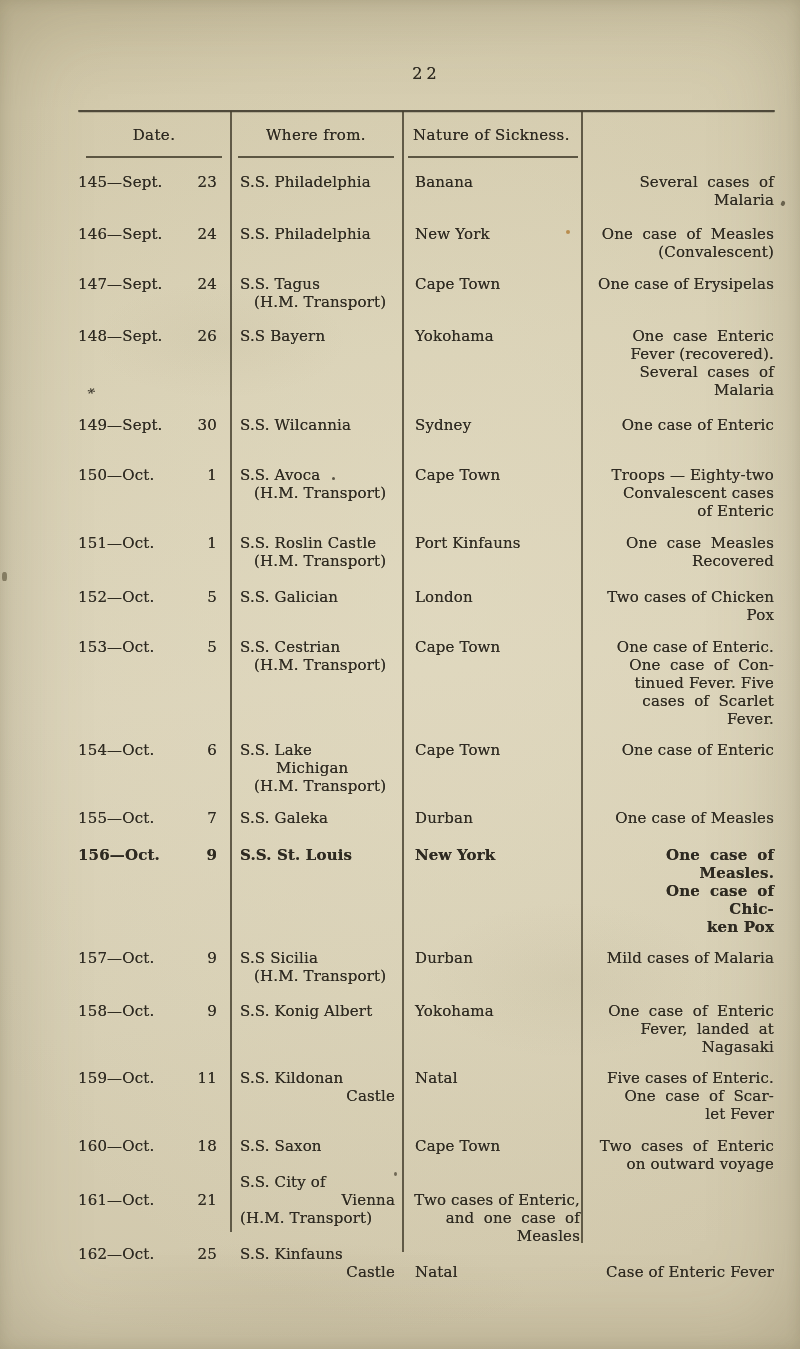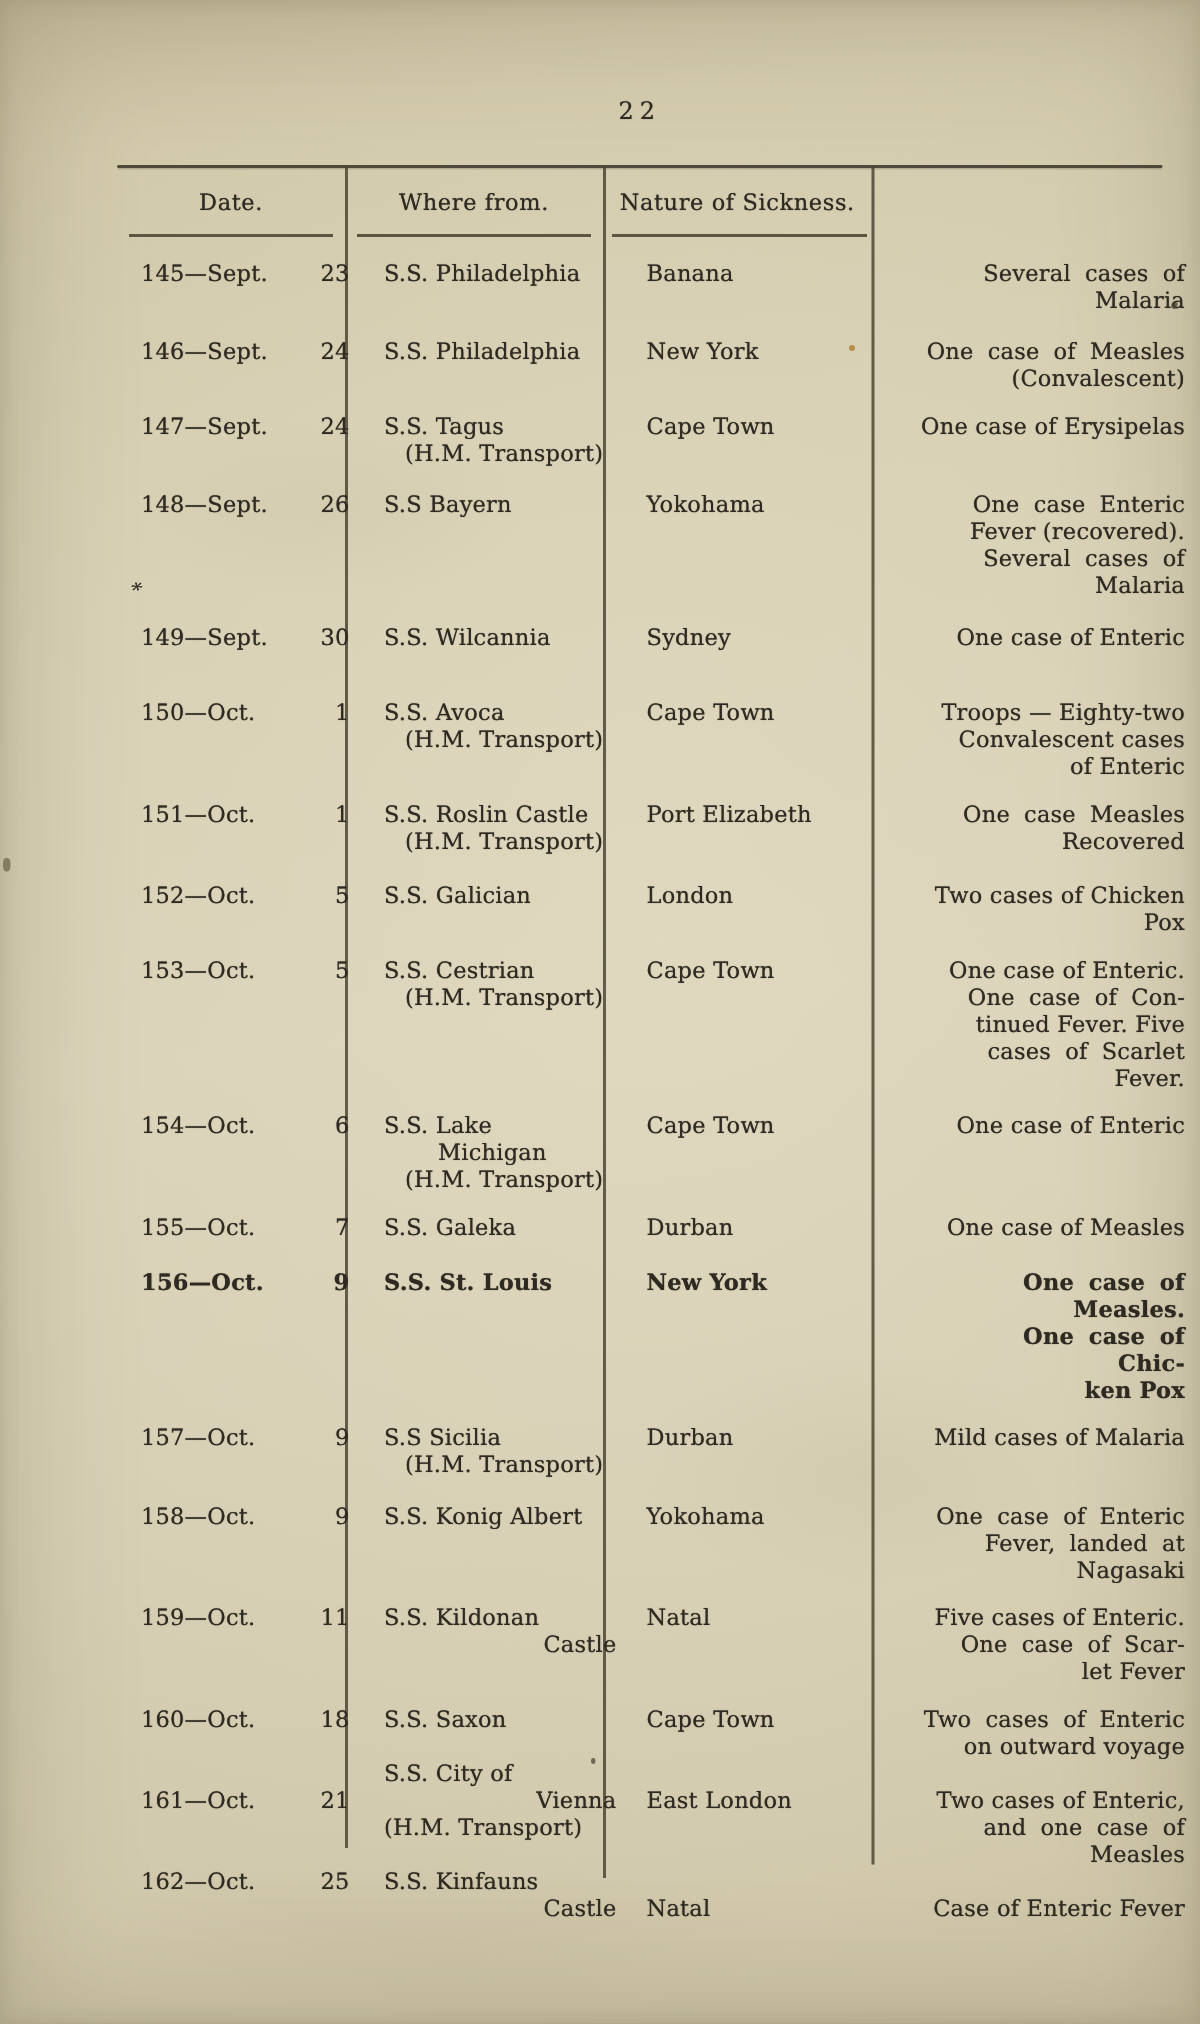--- a/index.html
+++ b/index.html
@@ -39,21 +39,21 @@
     position:relative; display:flex; align-items:center; justify-content:center;
     font-size:15px; letter-spacing:.4px;
     text-shadow:0 0 .6px rgba(46,42,33,.8);
   }
   .th::after{
     content:""; position:absolute; bottom:0; height:1.6px;
     background:#47412f; opacity:.85; left:8px; right:8px;
   }
   .th.h-vessel::after{left:5px; right:3px;}
   .th.h-sick::after{left:6px; right:3px;}
-  .tbody{position:absolute; left:16px; top:173px; width:697px;}
+  .tbody{position:absolute; left:0; top:173px; width:697px;}
   .row{
     display:grid; grid-template-columns:152px 172px 179px 194px;
     margin-bottom:15px;
     font-size:15px; line-height:18px;
     text-shadow:0 0 .6px rgba(46,42,33,.75);
     letter-spacing:.15px;
   }
   .row:nth-child(1){margin-bottom:16px;}
   .row:nth-child(2){margin-bottom:14px;}
   .row:nth-child(3){margin-bottom:16px;}
@@ -239,21 +239,21 @@
             <div class="dline">
               <div>151—Oct.</div>
               <div>1</div>
             </div>
           </div>
           <div class="cell c-vessel">
             <div>S.S. Roslin Castle</div>
             <div class="v-ind">(H.M. Transport)</div>
           </div>
           <div class="cell c-from" style="padding-top: 0px;">
-            <div>Port Elizabeth</div>
+            <div>Port Kinfauns</div>
           </div>
           <div class="cell c-sick" style="padding-top: 0px;">
             <div class="j">One case Measles</div>
             <div class="ind ">Recovered</div>
           </div>
         </div>
         <div class="row">
           <div class="cell c-date" style="padding-top: 0px;">
             <div class="dline">
               <div>152—Oct.</div>
@@ -427,23 +427,20 @@
           <div class="cell c-date" style="padding-top: 18px;">
             <div class="dline">
               <div>161—Oct.</div>
               <div>21</div>
             </div>
           </div>
           <div class="cell c-vessel">
             <div>S.S. City of</div>
             <div class="v-right">Vienna</div>
             <div>(H.M. Transport)</div>
-          </div>
-          <div class="cell c-from" style="padding-top: 18px;">
-            <div>East London</div>
           </div>
           <div class="cell c-sick" style="padding-top: 18px;">
             <div>Two cases of Enteric,</div>
             <div class="ind j">and one case of</div>
             <div class="ind ">Measles</div>
           </div>
         </div>
         <div class="row">
           <div class="cell c-date" style="padding-top: 0px;">
             <div class="dline">

